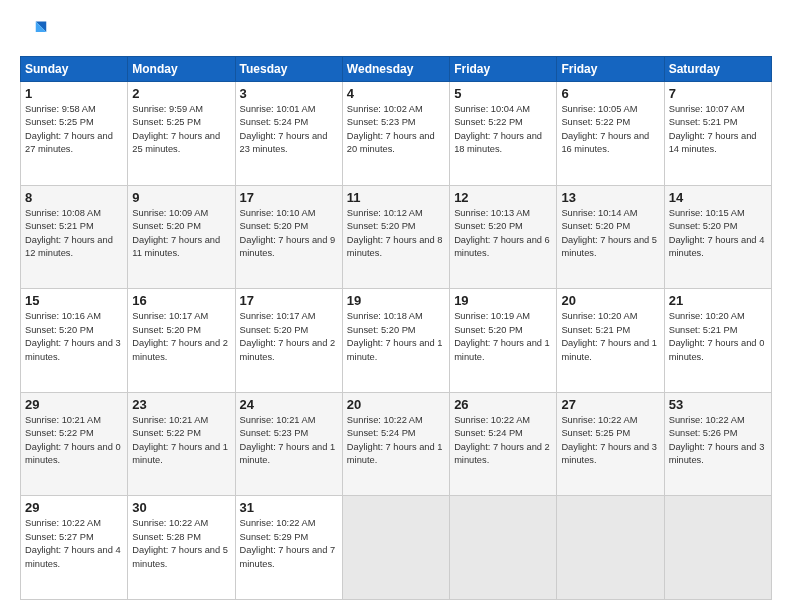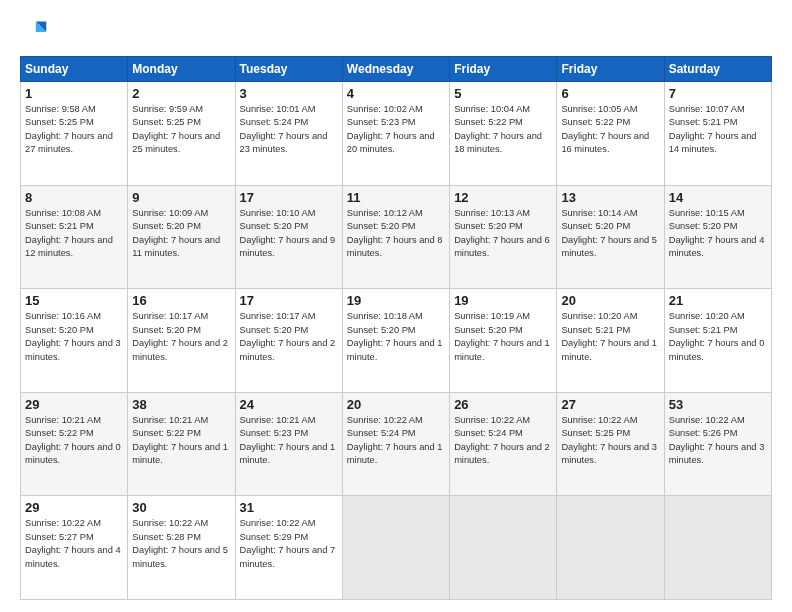--- a/index.html
+++ b/index.html
@@ -221,21 +221,21 @@
             <span class="day-num">21</span>
             <div class="day-info">Sunrise: 10:20 AM<br>Sunset: 5:21 PM<br>Daylight: 7 hours and 0 minutes.</div>
           </td>
         </tr>
         <tr>
           <td>
             <span class="day-num">29</span>
             <div class="day-info">Sunrise: 10:21 AM<br>Sunset: 5:22 PM<br>Daylight: 7 hours and 0 minutes.</div>
           </td>
           <td>
-            <span class="day-num">38</span>
+            <span class="day-num">23</span>
             <div class="day-info">Sunrise: 10:21 AM<br>Sunset: 5:22 PM<br>Daylight: 7 hours and 1 minute.</div>
           </td>
           <td>
             <span class="day-num">24</span>
             <div class="day-info">Sunrise: 10:21 AM<br>Sunset: 5:23 PM<br>Daylight: 7 hours and 1 minute.</div>
           </td>
           <td>
             <span class="day-num">20</span>
             <div class="day-info">Sunrise: 10:22 AM<br>Sunset: 5:24 PM<br>Daylight: 7 hours and 1 minute.</div>
           </td>

